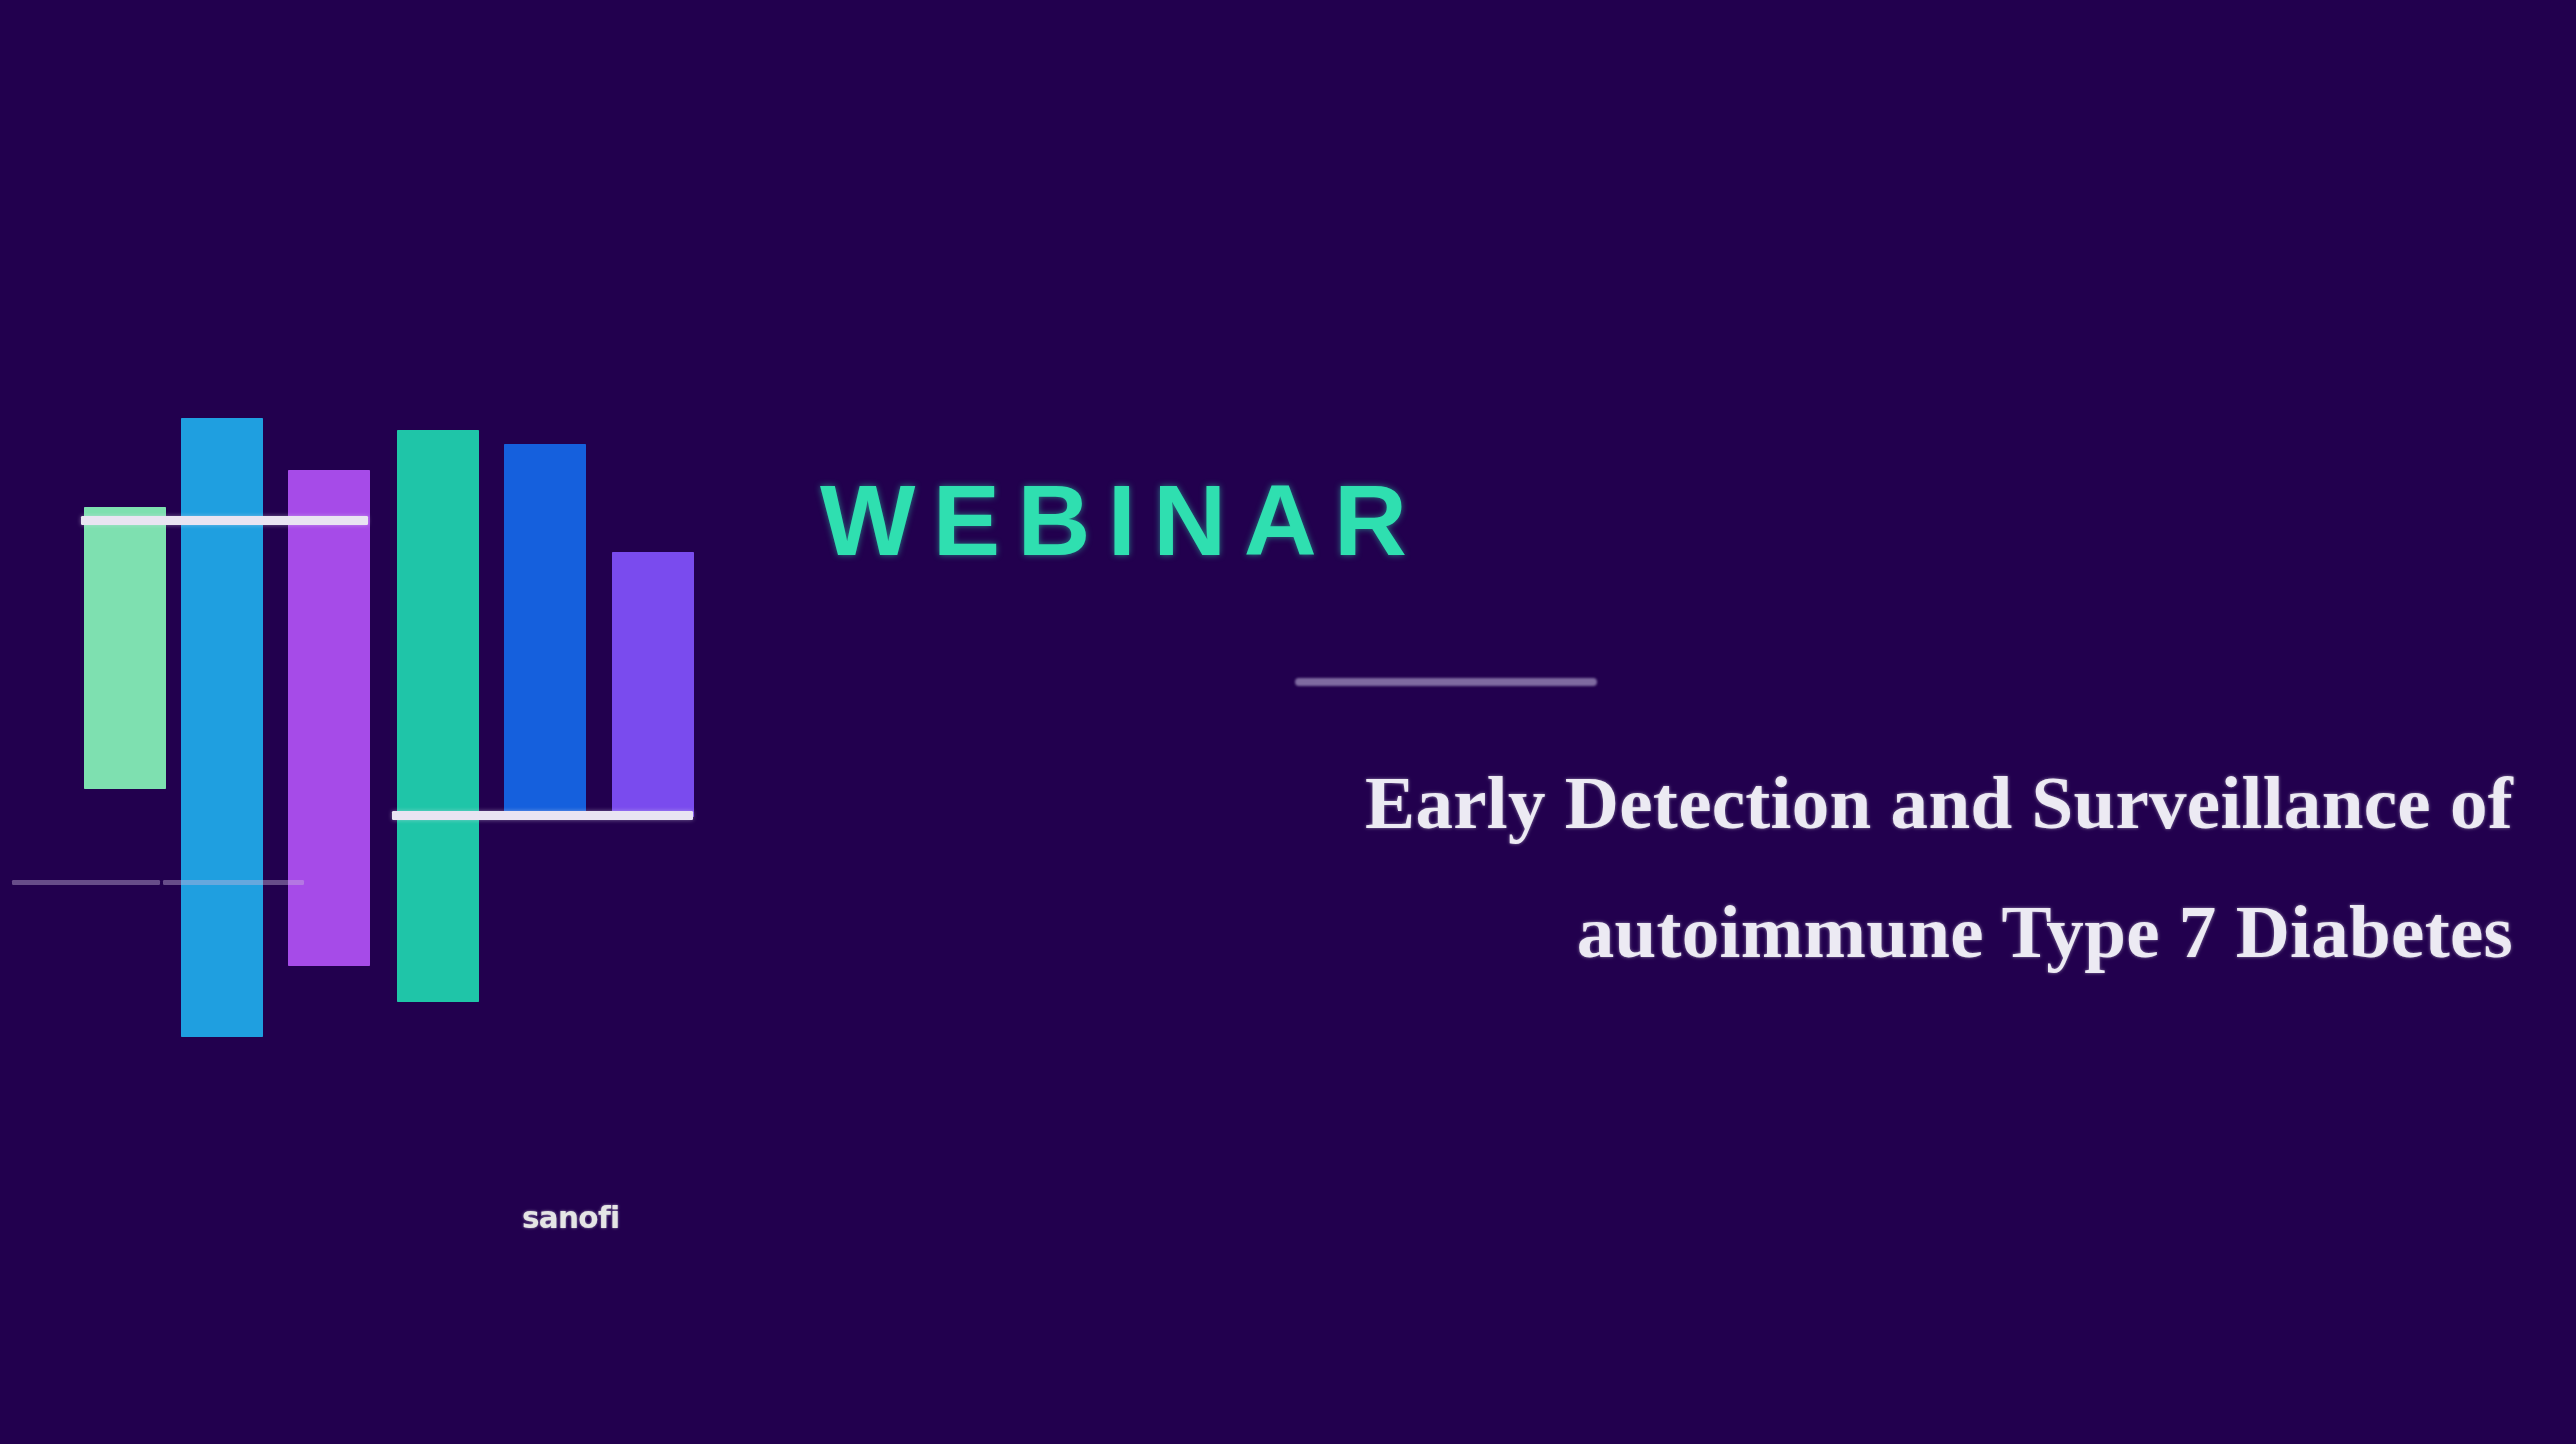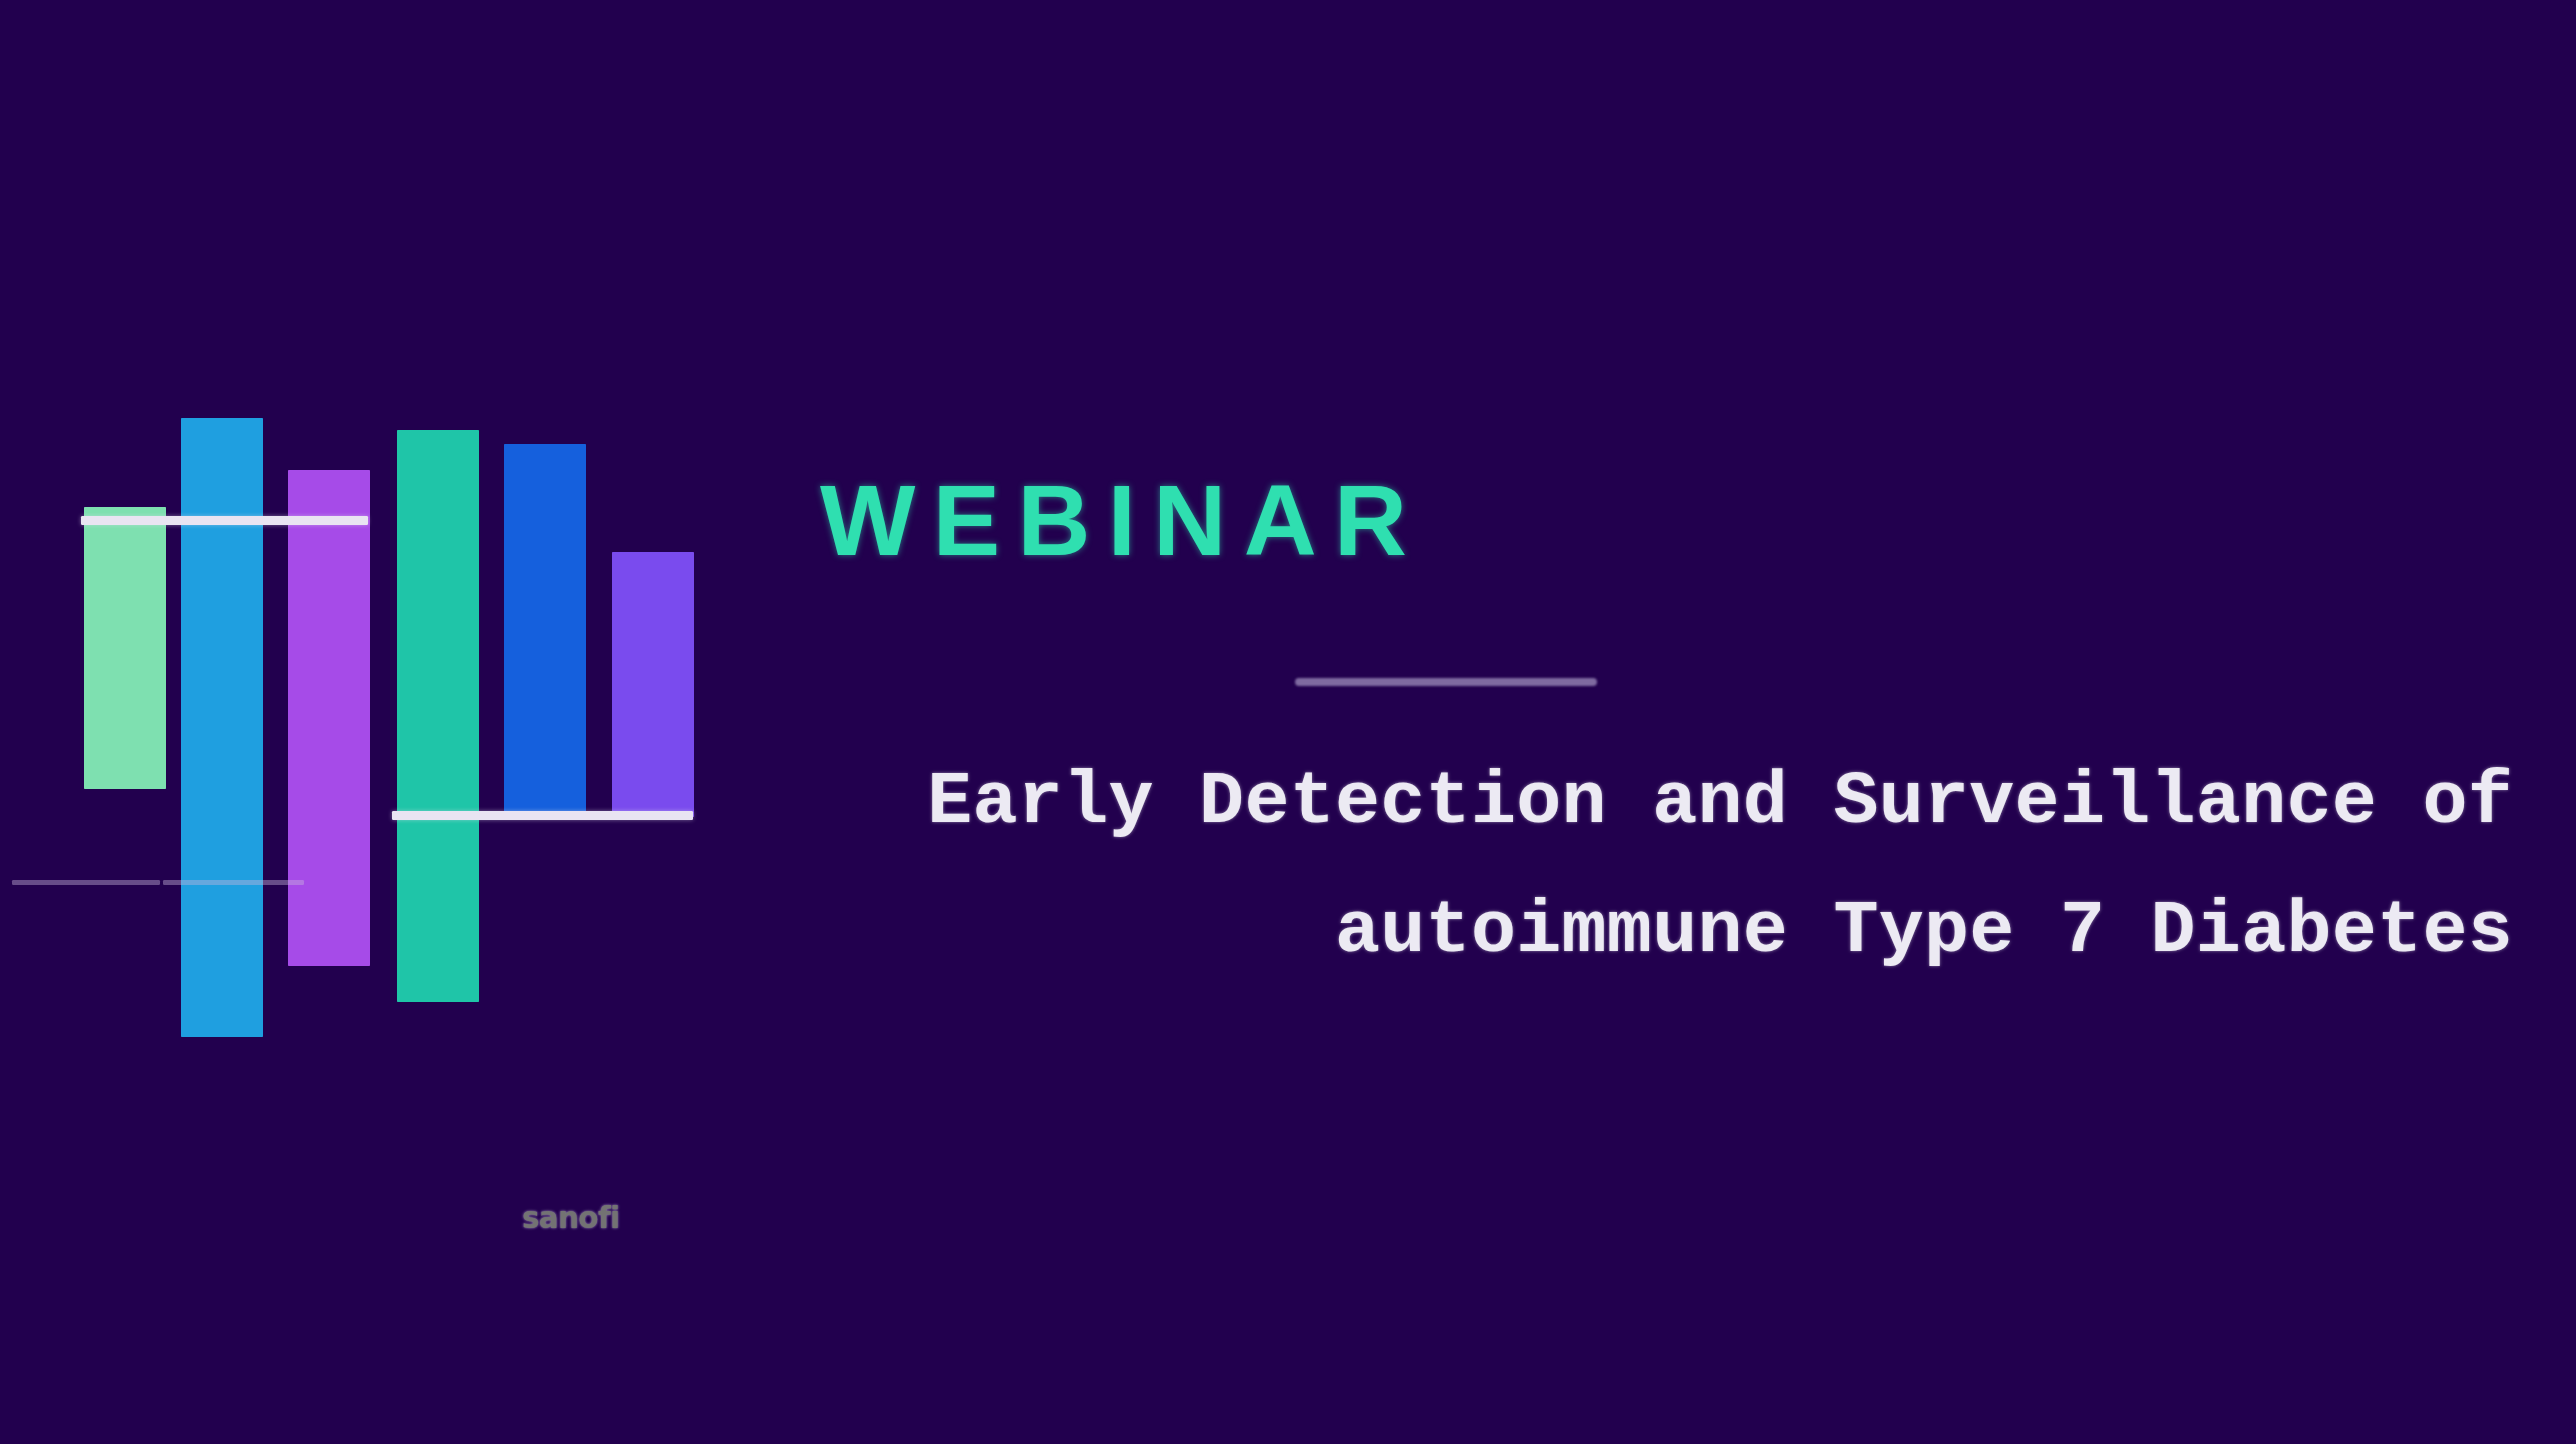--- a/index.html
+++ b/index.html
@@ -48,21 +48,21 @@
     border-radius: 1.3px;
   }
   #logo-wordmark {
     position: absolute;
     left: 522px;
     top: 825px;
     font-family: "DejaVu Sans", sans-serif;
     font-weight: 700;
     font-size: 29.5px;
     letter-spacing: -0.7px;
-    color: #737373;
+    color: #e5e5e5;
     text-shadow: 0 0 2.7px rgba(217,210,230,0.7);
     filter: blur(0.5px);
   }
 
   
   #text-block {
     position: absolute;
     left: 792px;
     top: 470px;
     width: 1744px;
@@ -87,21 +87,21 @@
     background: #7f6aa0;
     border-radius: 4px;
     filter: blur(0.9px);
   }
   #headline {
     position: absolute;
     left: 0px;
     top: 268px;
     width: 1721px;
     text-align: right;
-    font-family: Liberation Mono, monospace;
+    font-family: Liberation Serif, serif;
     font-weight: 700;
     font-size: 75px;
     line-height: 1.72;
     letter-spacing: 0.3px;
     color: #eceaf3;
     text-shadow: 0 0 3.4px rgba(236,234,243,0.55);
     filter: blur(0.6px);
   }
   .headline-line {
     display: block;

